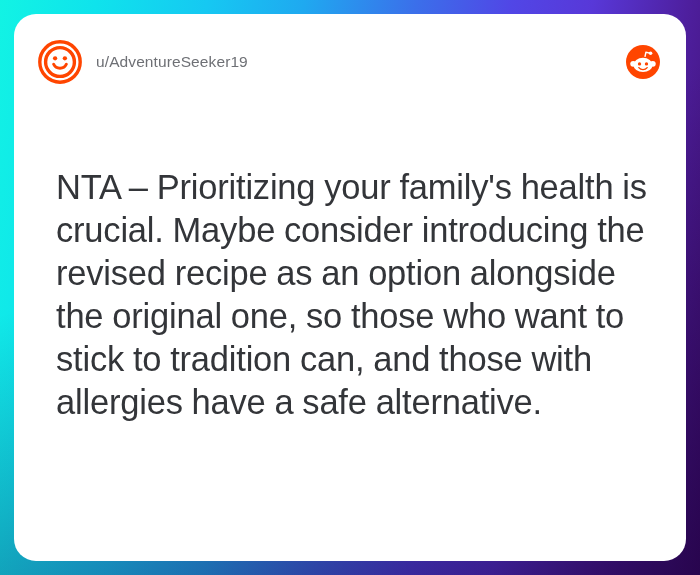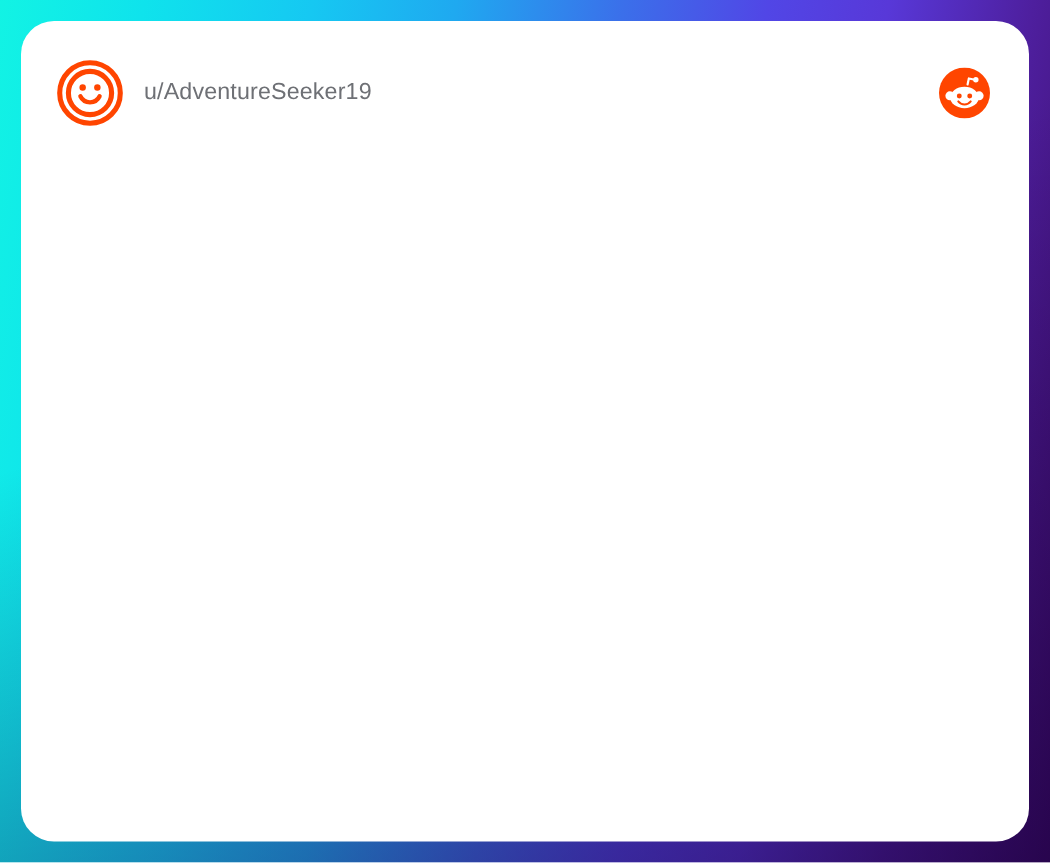--- a/index.html
+++ b/index.html
@@ -131,14 +131,15 @@
       <circle cx="31.5" cy="22.2" r="3.5" fill="#FFFFFF"></circle>
 
       <circle cx="15.9" cy="22.3" r="1.95" fill="#FF4500"></circle>
       <circle cx="24.1" cy="22.3" r="1.95" fill="#FF4500"></circle>
 
       <path d="M15.1 26.6 A6.2 6.2 0 0 0 24.9 26.6" fill="none" stroke="#FF4500" stroke-width="1.55" stroke-linecap="round"></path>
     </svg>
 
   </div>
 
+  <div class="post-body">NTA – Prioritizing your family's health is crucial. Maybe consider introducing the revised recipe as an option alongside the original one, so those who want to stick to tradition can, and those with allergies have a safe alternative.</div>
 
 </div>
 
 </body></html>

